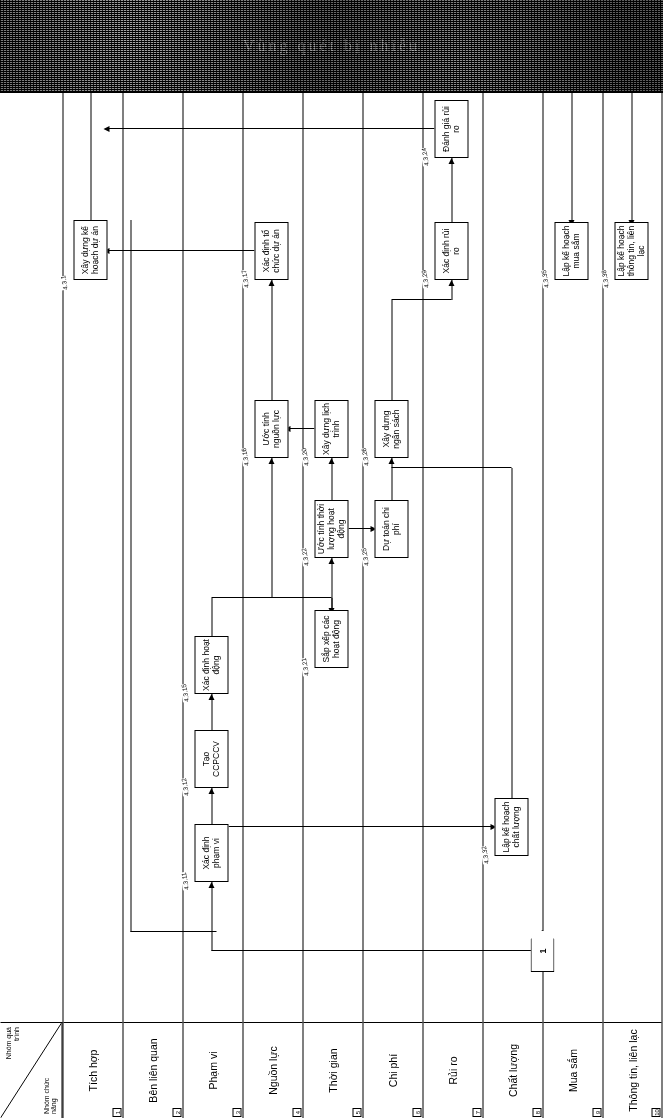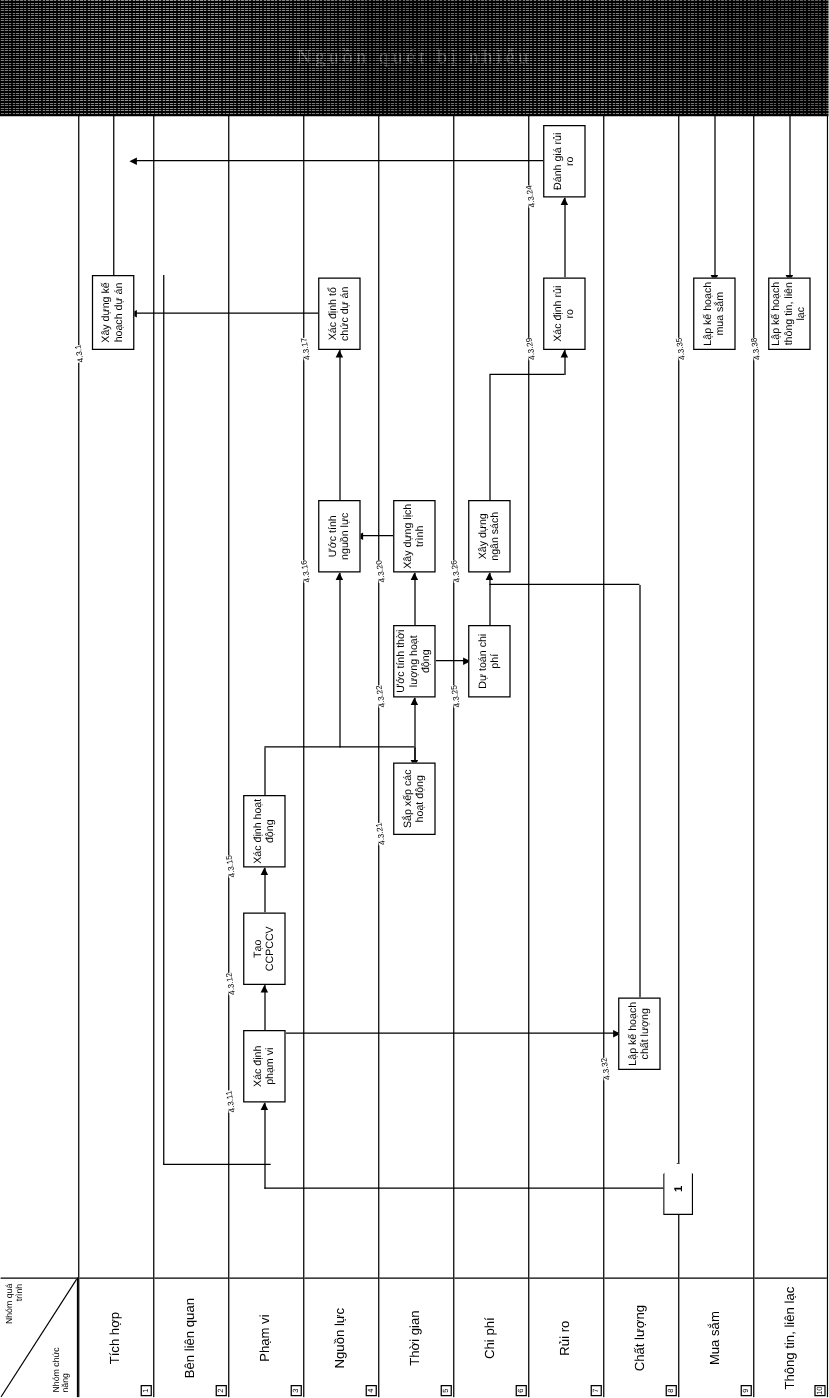--- a/index.html
+++ b/index.html
@@ -334,17 +334,17 @@
 
     <div class="h" style="left:898px;top:90px;width:160px;"></div>
     <div class="arr r" style="left:1052px;top:86.5px;"></div>
 
     <div class="h" style="left:186px;top:130px;width:712px;"></div>
     <div class="v" style="left:186px;top:130px;height:86px;"></div>
 
   </div>
 
   <div id="noise">
-    <div class="ghost">Nguồn quét bị nhiễu</div>
+    <div class="ghost">Vùng quét bị nhiễu</div>
   </div>
   <div id="noise-edge"></div>
 
 </div>
 
 </body></html>

